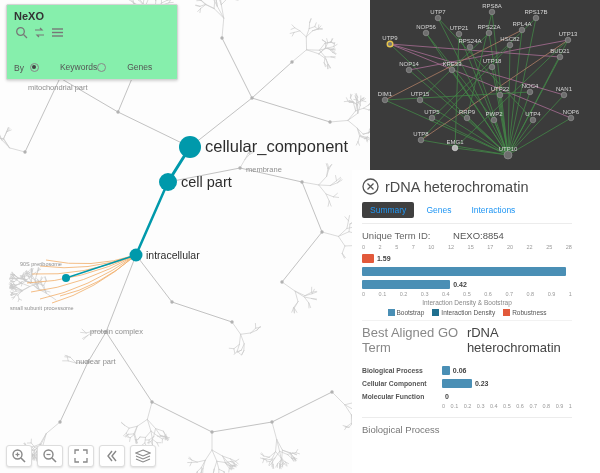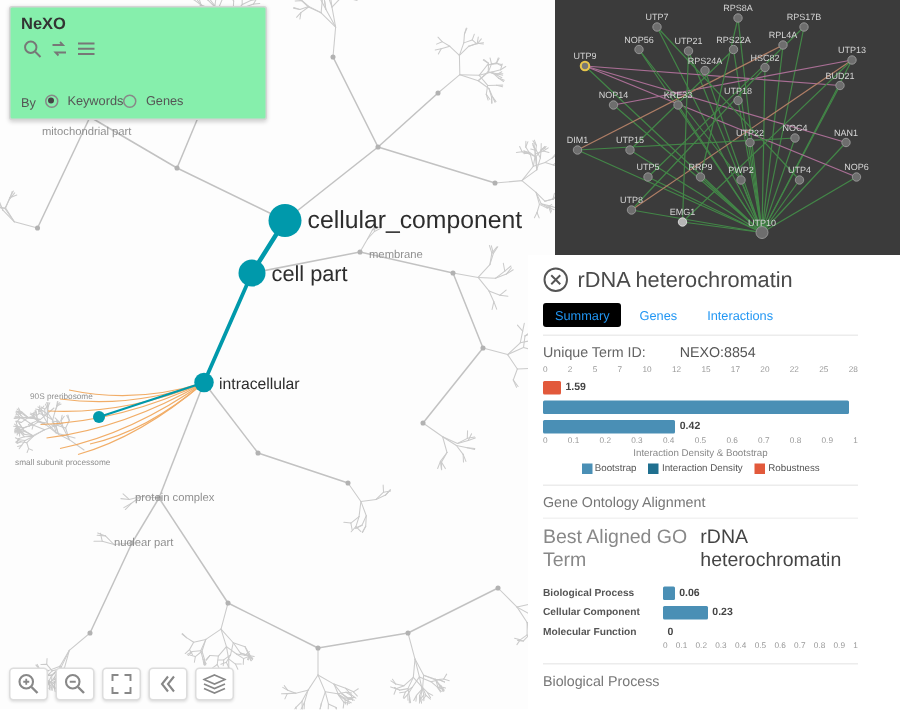--- a/index.html
+++ b/index.html
@@ -12,21 +12,21 @@
   .search-card{position:absolute;left:6px;top:4px;width:172px;background:#86efac;border:1px solid #d4d4d4;
     border-radius:2px;box-shadow:0 1px 3px rgba(0,0,0,.18);padding:5px 7px;box-sizing:border-box;}
   .card-title{font-size:11px;font-weight:bold;color:#333;margin-bottom:3px;}
   .search-row{display:flex;align-items:center;gap:3px;}
   .search-input{flex:1;min-width:0;height:16px;border:1px solid #ccc;border-radius:2px;font-size:7.5px;
     padding:0 4px;color:#333;outline:none;font-family:"Liberation Sans",sans-serif;}
   .search-input::placeholder{color:#aaa;}
   .icon-btn{width:15px;height:15px;padding:0;border:none;background:none;cursor:pointer;
     display:flex;align-items:center;justify-content:center;}
   .radio-row{display:flex;align-items:center;gap:6px;margin-top:22px;font-size:8.5px;color:#555;}
-  .radio-option{display:inline-flex;align-items:center;gap:6px;cursor:pointer;justify-content:flex-end;}
+  .radio-option{display:inline-flex;align-items:center;gap:21px;cursor:pointer;justify-content:flex-end;}
   .radio-circle{width:9px;height:9px;border:1px solid #888;border-radius:50%;display:inline-block;
     position:relative;box-sizing:border-box;}
   .radio-circle.selected::after{content:"";position:absolute;left:1.5px;top:1.5px;width:4px;height:4px;
     background:#444;border-radius:50%;}
 
   .zoom-toolbar{position:absolute;left:6px;bottom:6px;display:flex;gap:5px;}
   .tool-btn{width:26px;height:22px;background:#fff;border:1px solid #ddd;border-radius:3px;
     box-shadow:0 1px 2px rgba(0,0,0,.12);display:flex;align-items:center;justify-content:center;
     cursor:pointer;padding:0;}
 
@@ -36,21 +36,21 @@
 
   
   .detail-panel{position:absolute;left:352px;top:170px;width:230px;height:303px;background:#fff;
     padding:8px 10px;box-sizing:border-box;overflow:hidden;color:#555;}
   .detail-header{display:flex;align-items:center;gap:6px;}
   .close-btn{border:none;background:none;padding:0;cursor:pointer;width:17px;height:17px;
     display:flex;align-items:center;justify-content:center;}
   .detail-title{font-size:14.5px;color:#4a4a4a;}
   .tabs{display:flex;gap:4px;margin:7px 0 5px;}
   .tab{border:none;background:none;color:#2196f3;font-size:8.5px;padding:3px 8px;cursor:pointer;border-radius:2px;}
-  .tab.active{background:#000000;}
+  .tab.active{background:#404040;}
   .term-id{font-size:9.5px;color:#666;padding:6px 0 3px;border-top:1px solid #ececec;}
   .term-id .tid-val{color:#555;padding-left:20px;}
   .chart-title{text-align:center;font-size:9.5px;color:#777;margin:2px 0 1px;}
   .chart-axis{display:flex;justify-content:space-between;font-size:5.5px;color:#999;line-height:7px;}
   .bar-row{display:flex;align-items:center;height:12px;margin:1px 0;}
   .hbar{height:9px;border-radius:1px;min-width:0;}
   .bar-val{font-size:7px;font-weight:bold;color:#444;margin-left:3px;white-space:nowrap;}
   .chart-xlabel{text-align:center;font-size:6.5px;color:#888;margin-top:1px;}
   .chart-legend{display:flex;justify-content:center;gap:8px;margin-top:3px;font-size:6.5px;color:#555;}
   .legend-item{display:flex;align-items:center;gap:2px;}
@@ -1392,21 +1392,20 @@
             <span class="legend-swatch" style="background: rgb(31, 111, 143);"></span>
             <span>Interaction Density</span>
           </div>
           <div class="legend-item">
             <span class="legend-swatch" style="background: rgb(226, 89, 59);"></span>
             <span>Robustness</span>
           </div>
         </div>
       </div>
 
-    <div class="section-title">Gene Ontology Alignment</div>
     <div class="go-table" id="go-table">
         <div class="go-row">
           <span class="go-label">Best Aligned GO Term</span>
           <span class="go-value">rDNA heterochromatin</span>
         </div>
       </div>
     <div id="go-chart">
         <div class="go-bar-row">
           <span class="cat-label">Biological Process</span>
           <div class="bar-track">

